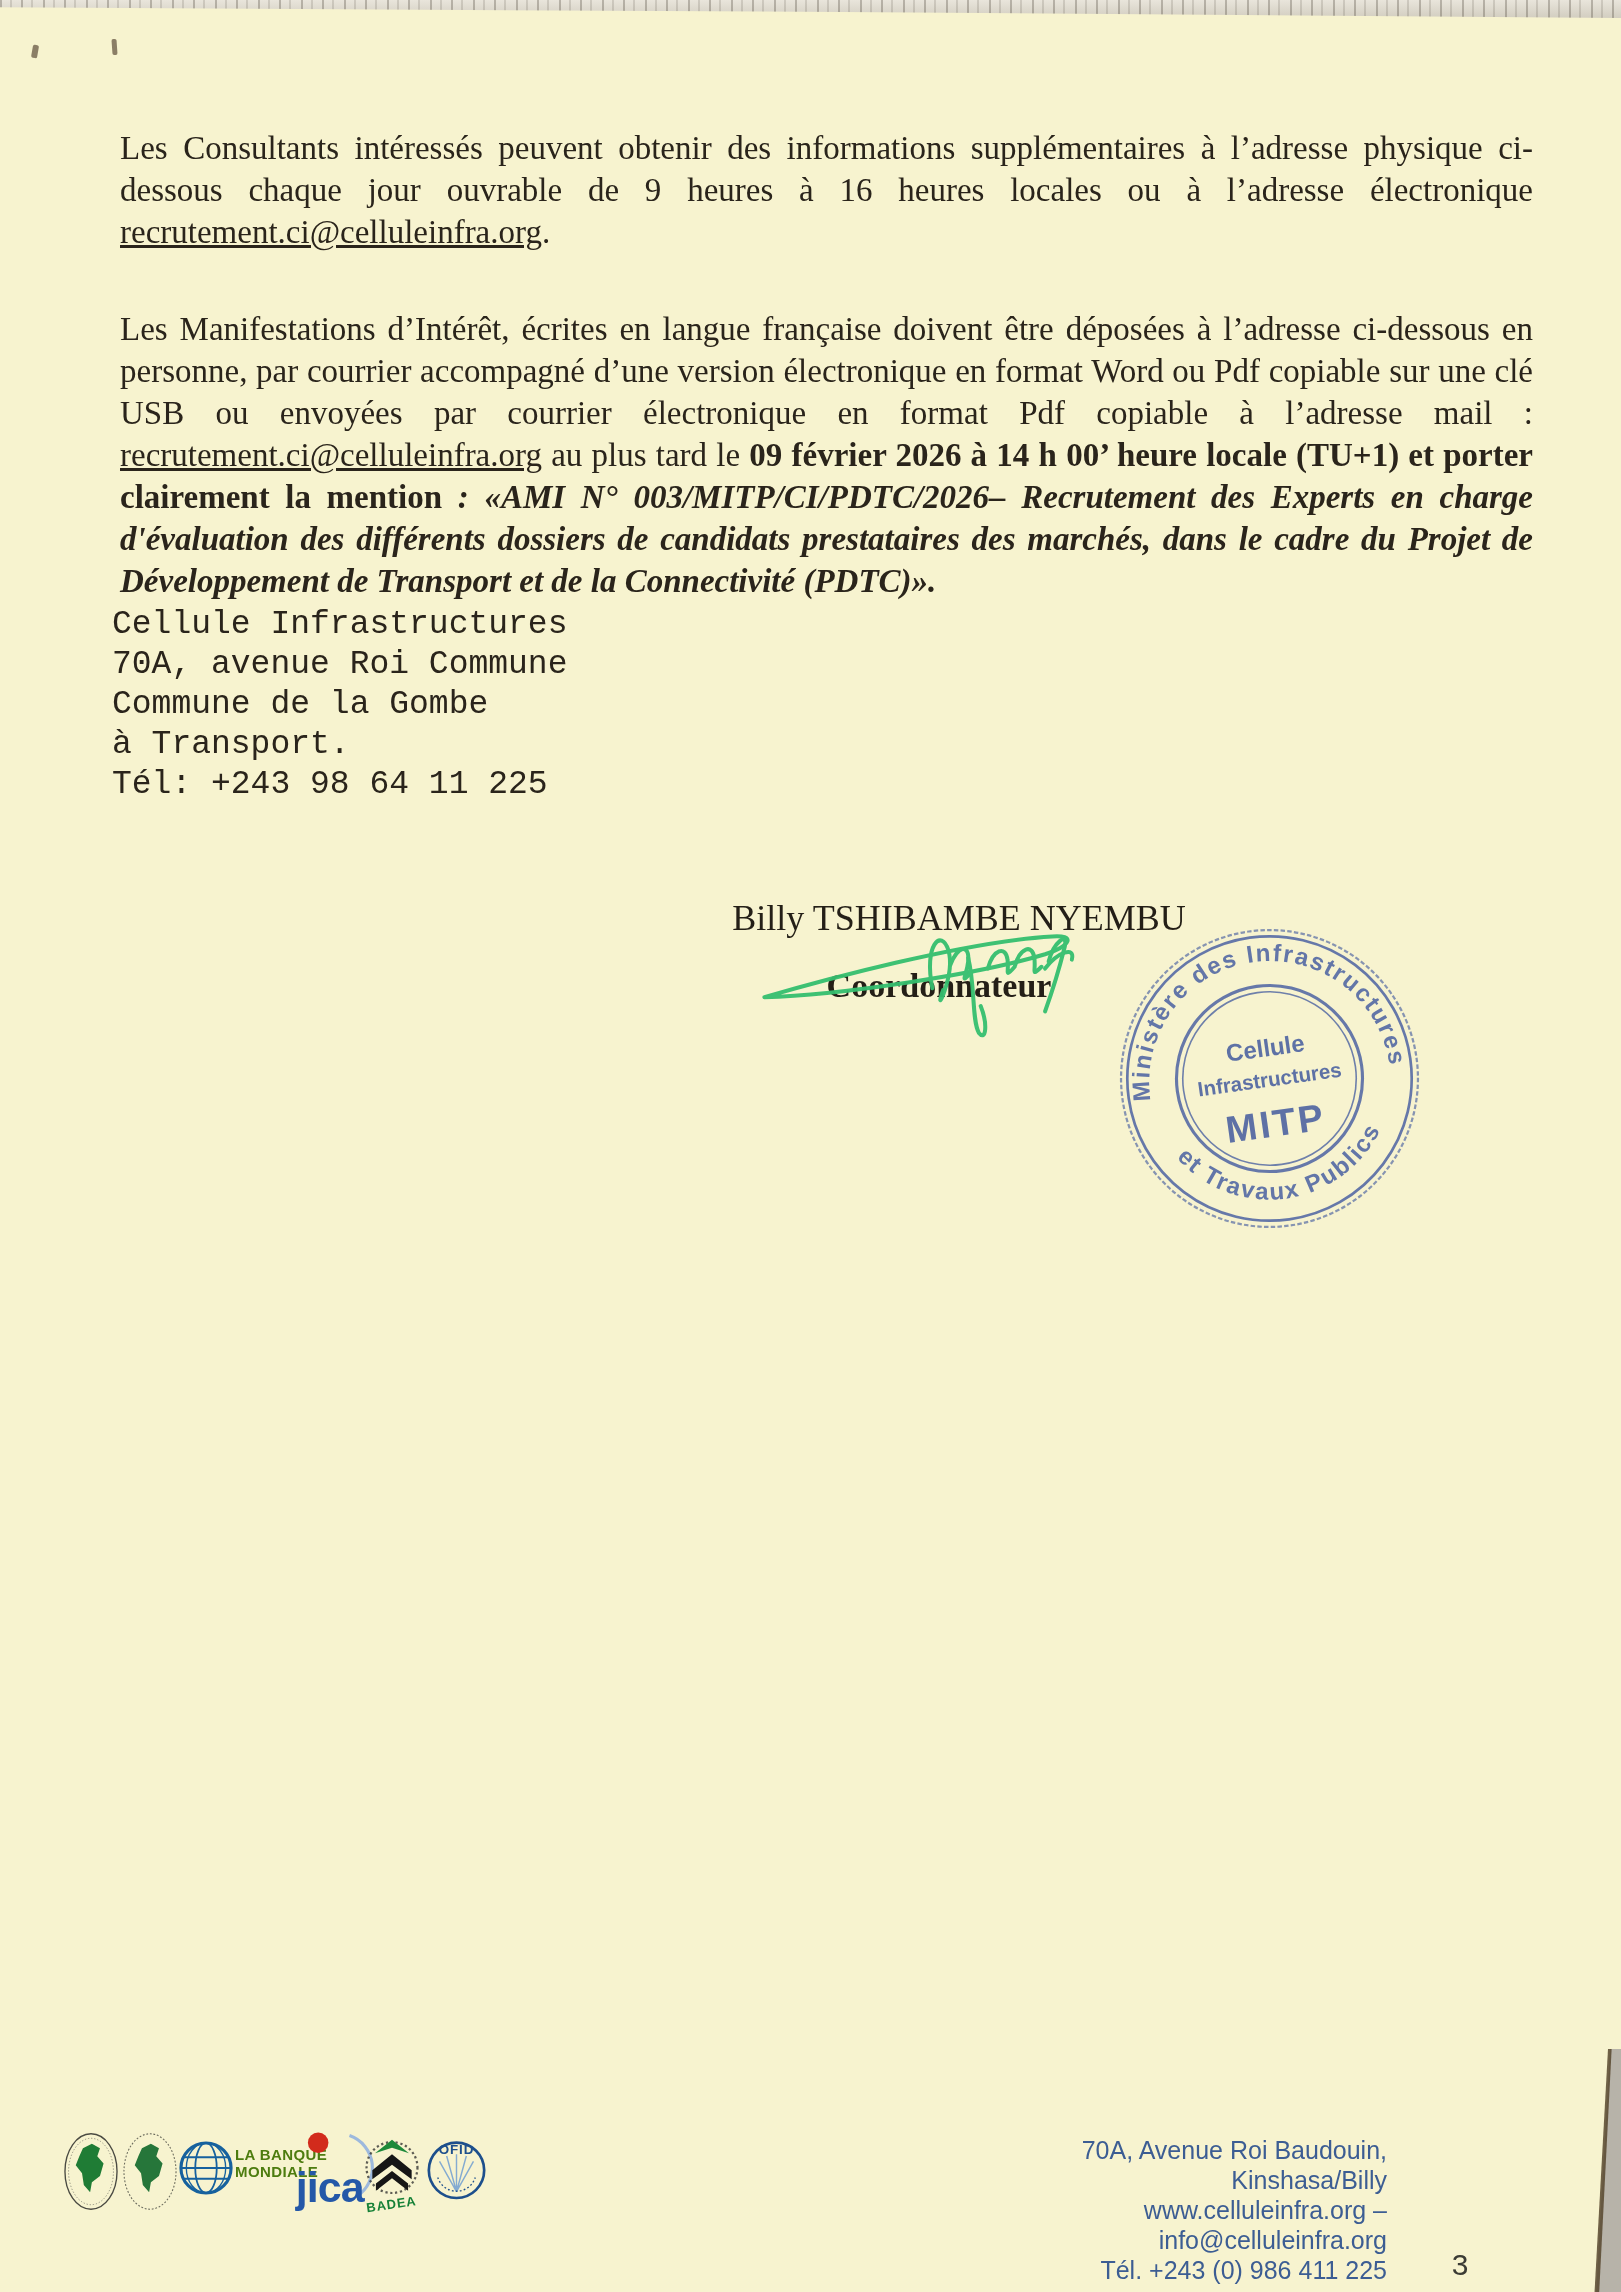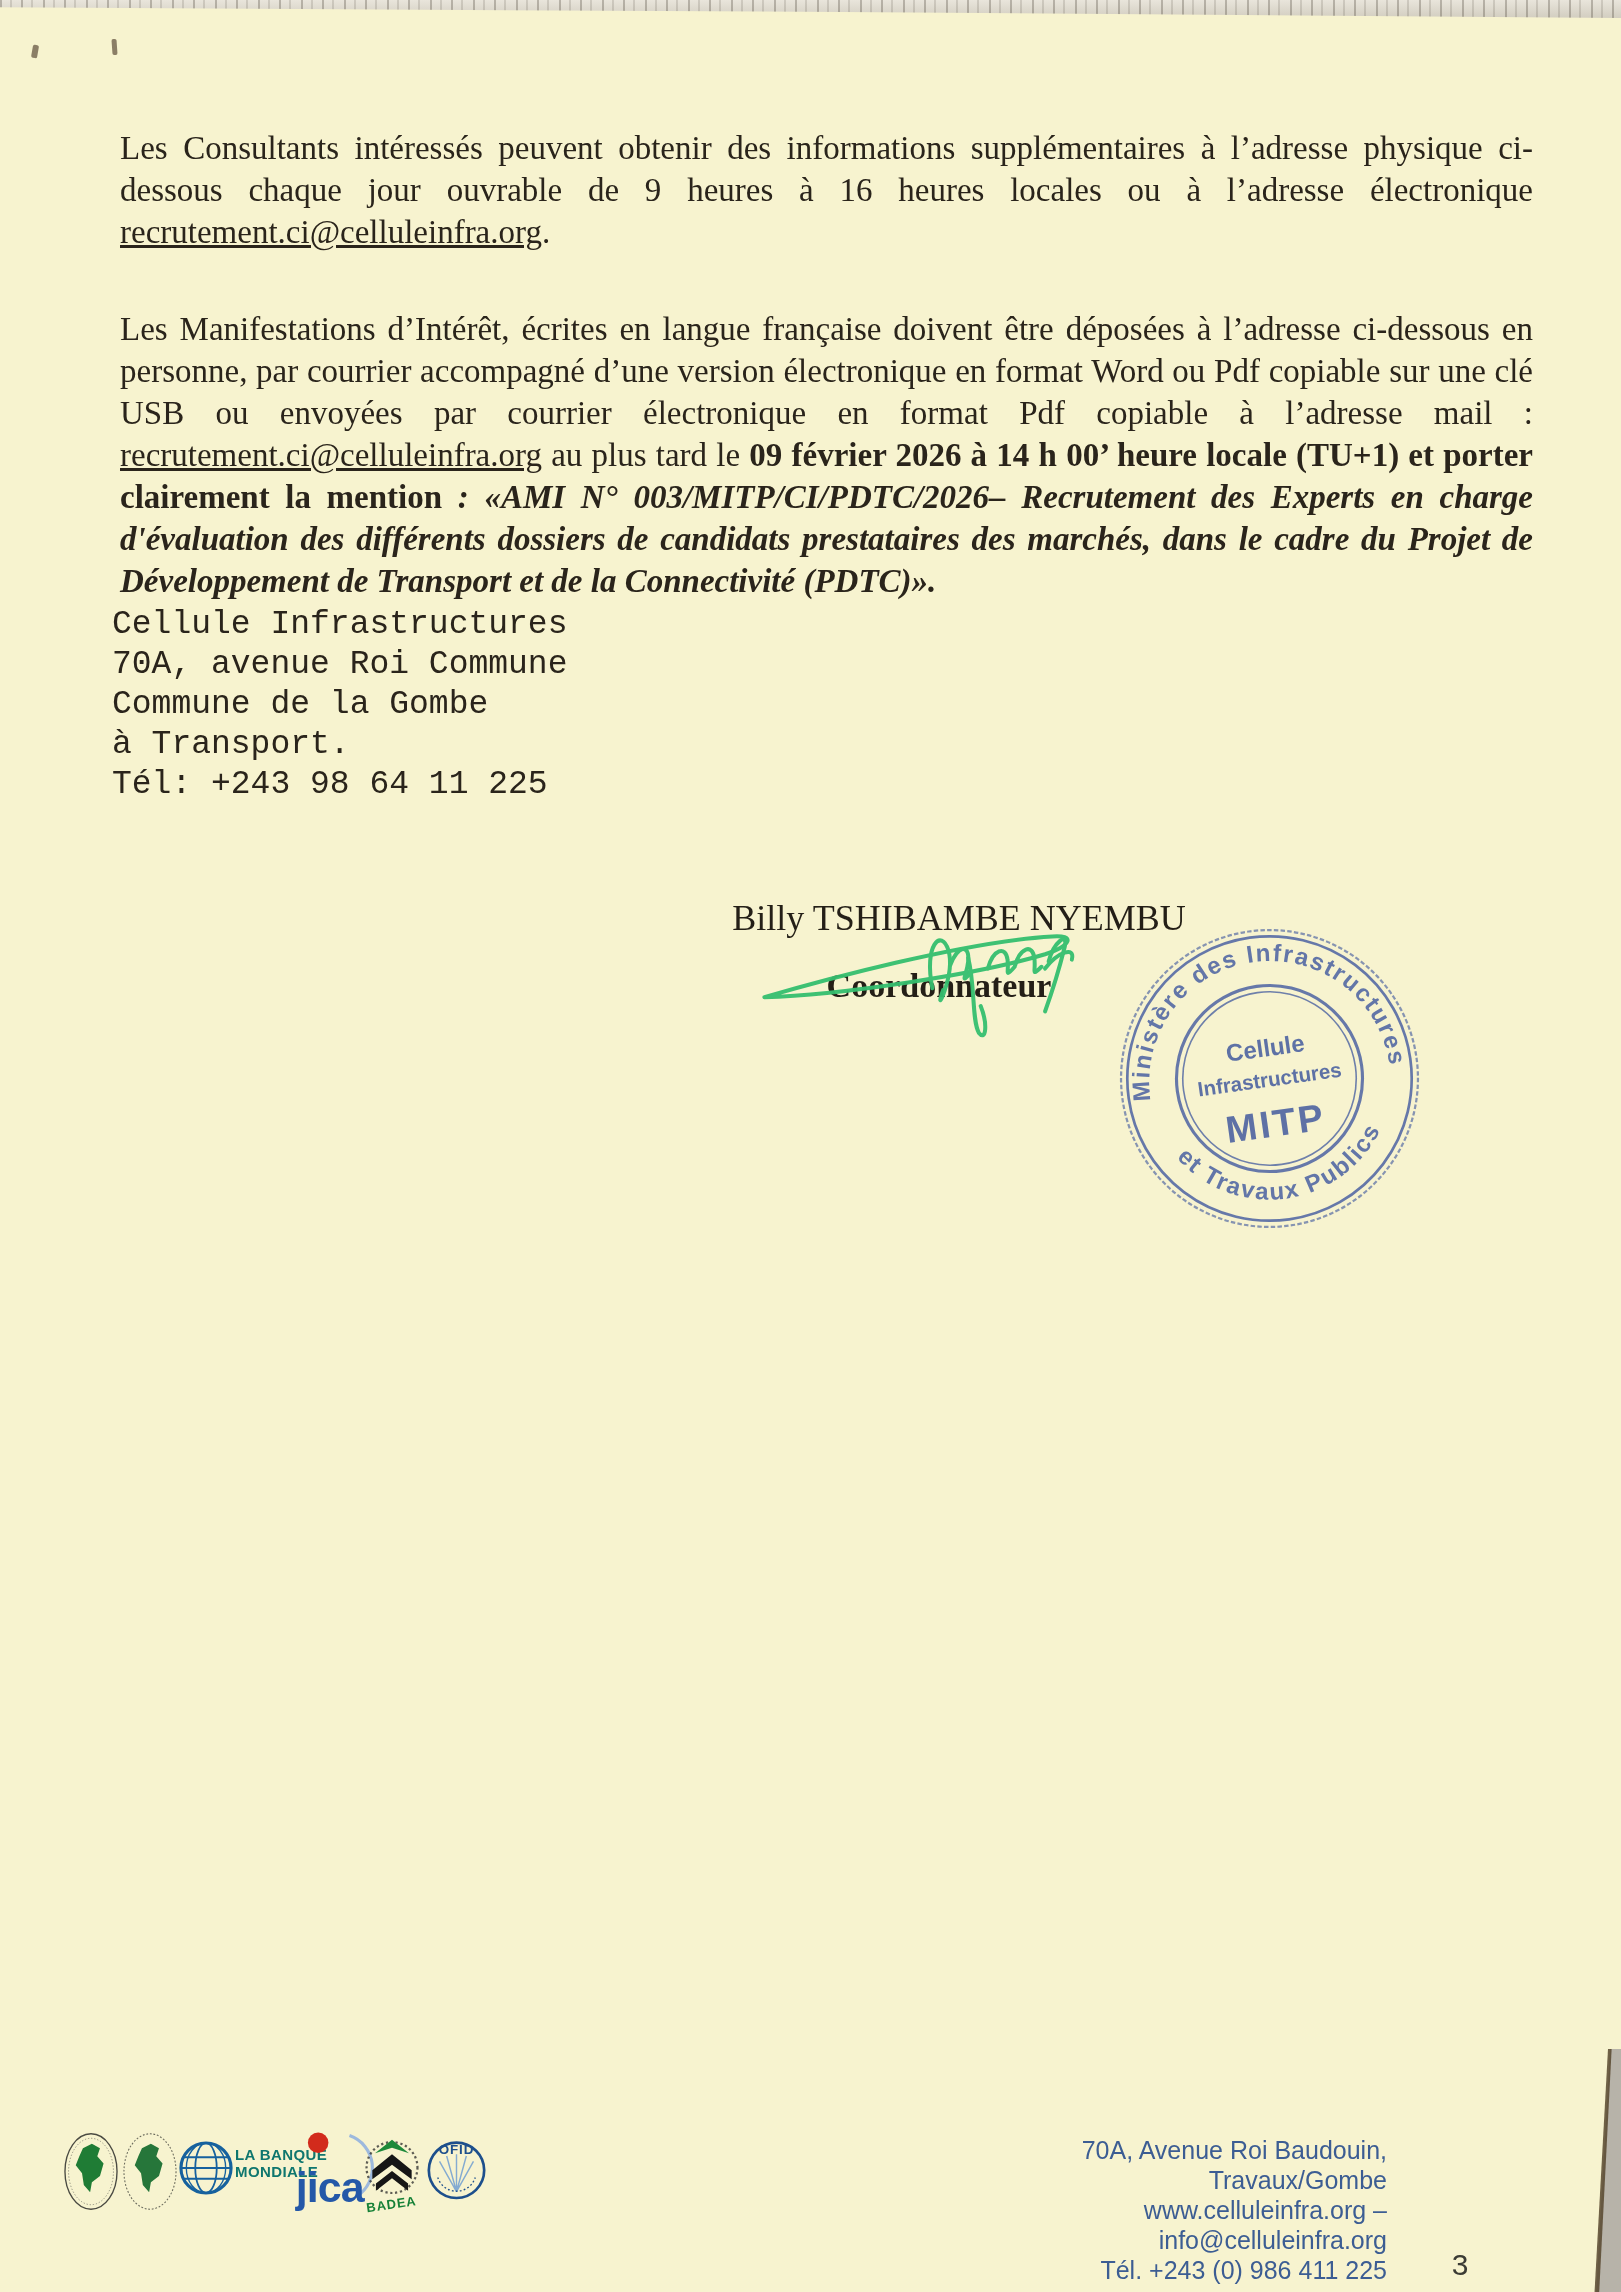--- a/index.html
+++ b/index.html
@@ -33,21 +33,21 @@
   .sig-title{position:absolute;left:708px;top:967px;width:462px;text-align:center;
     font-weight:bold;font-size:34px;color:#241f17;z-index:1;}
   .sig-ink{position:absolute;left:757px;top:906px;z-index:3;}
   
   .stamp{position:absolute;left:1113px;top:922px;width:313px;height:313px;z-index:2;
     transform:rotate(-8deg);mix-blend-mode:multiply;opacity:.92;}
   .stamp text{font-family:"Liberation Sans",sans-serif;font-weight:bold;fill:#4a64c6;}
   
   .logo{position:absolute;z-index:1;}
   .wb-label{position:absolute;left:235px;top:2146px;font-family:"Liberation Sans",sans-serif;
-    font-weight:bold;font-size:15px;line-height:17px;color:#0f766e;letter-spacing:0.4px;}
+    font-weight:bold;font-size:15px;line-height:17px;color:#4d7c0f;letter-spacing:0.4px;}
   .footer-contact{position:absolute;left:1024px;top:2135px;width:363px;text-align:right;
     font-family:"Liberation Sans",sans-serif;font-size:25px;line-height:30px;color:#3c5d93;}
   .page-num{position:absolute;left:1433px;top:2248px;width:54px;text-align:center;
     font-family:"Liberation Sans",sans-serif;font-size:30px;color:#3b3b34;}
 </style>
 </head>
 <body>
 
 <div class="page">
 
@@ -143,21 +143,21 @@
     <text x="30" y="88" text-anchor="middle" font-family="Liberation Sans, sans-serif" font-weight="bold" font-size="14.5" fill="#158036" letter-spacing="1" transform="rotate(-8 30 88)">BADEA</text>
   </svg>
   <svg class="logo" style="left:427px;top:2131px;" width="59" height="75" viewBox="0 0 66 84">
     <circle cx="33" cy="44" r="31" fill="none" stroke="#1d4f8c" stroke-width="3"></circle>
     <path d="M33,68 L14,34 M33,68 L22,28 M33,68 L33,26 M33,68 L44,28 M33,68 L52,34" stroke="#84abd1" stroke-width="1.6" fill="none"></path>
     <path d="M12,52 A22,22 0 0 0 54,52" fill="none" stroke="#1d4f8c" stroke-width="1.5" stroke-dasharray="2 2.5"></path>
     <text x="33" y="26" text-anchor="middle" font-family="Liberation Sans, sans-serif" font-weight="bold" font-size="15" fill="#1d4f8c" letter-spacing="1">OFID</text>
   </svg>
 
   <div class="footer-contact">
-    <div>70A,  Avenue Roi Baudouin, Travaux/Gombe</div>
+    <div>70A,  Avenue Roi Baudouin, Kinshasa/Billy</div>
     <div>www.celluleinfra.org – info@celluleinfra.org</div>
     <div>Tél. +243 (0) 986 411 225</div>
   </div>
 
   <div class="page-num">3</div>
 
 </div>
 
 
 </body></html>

